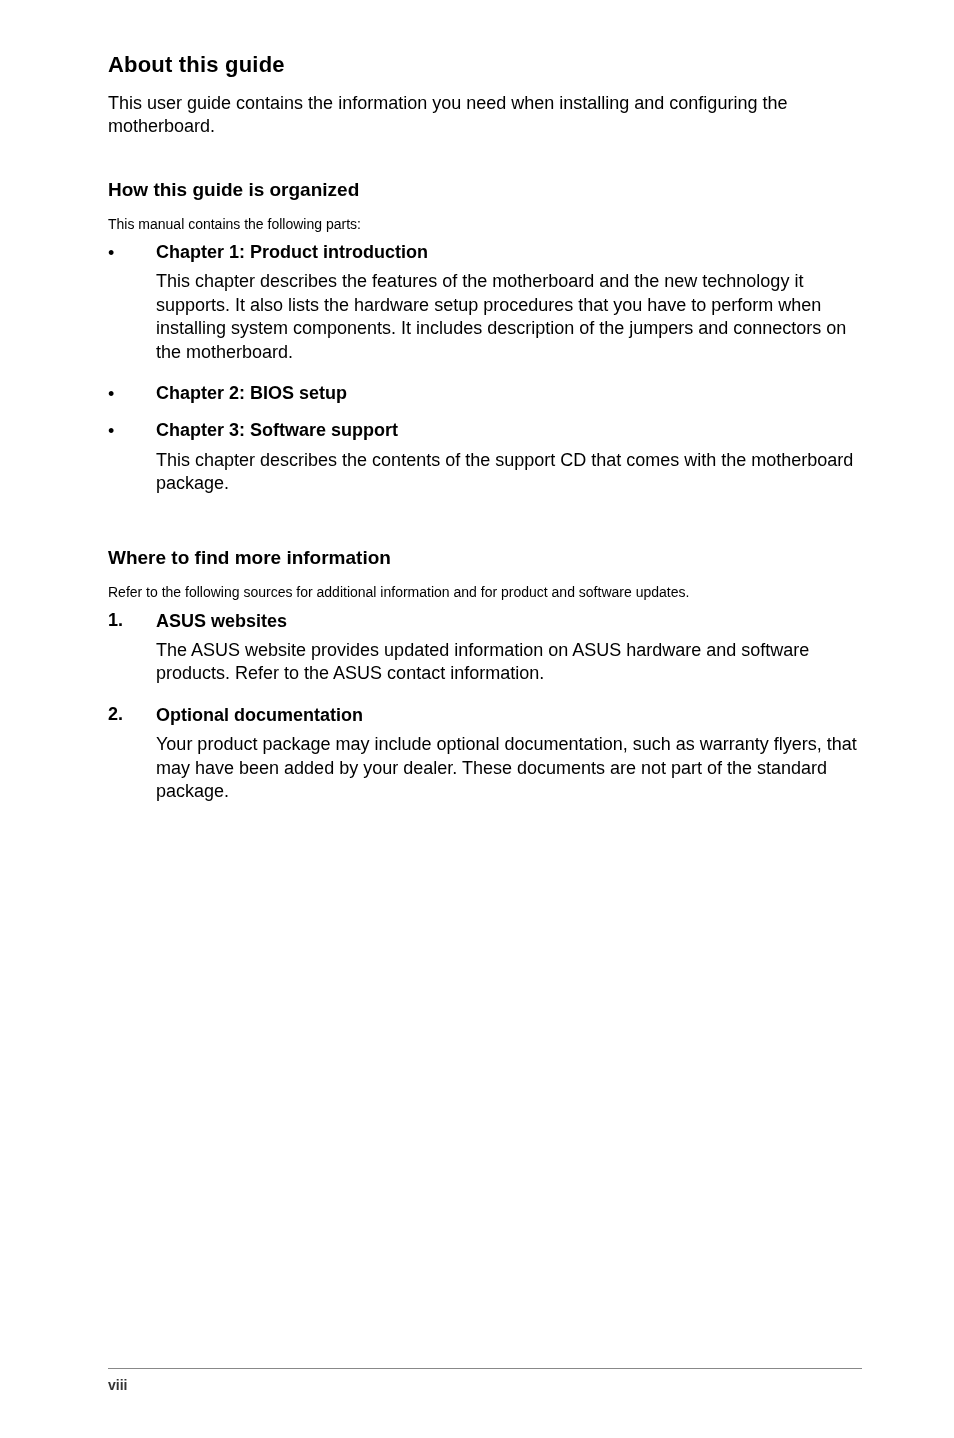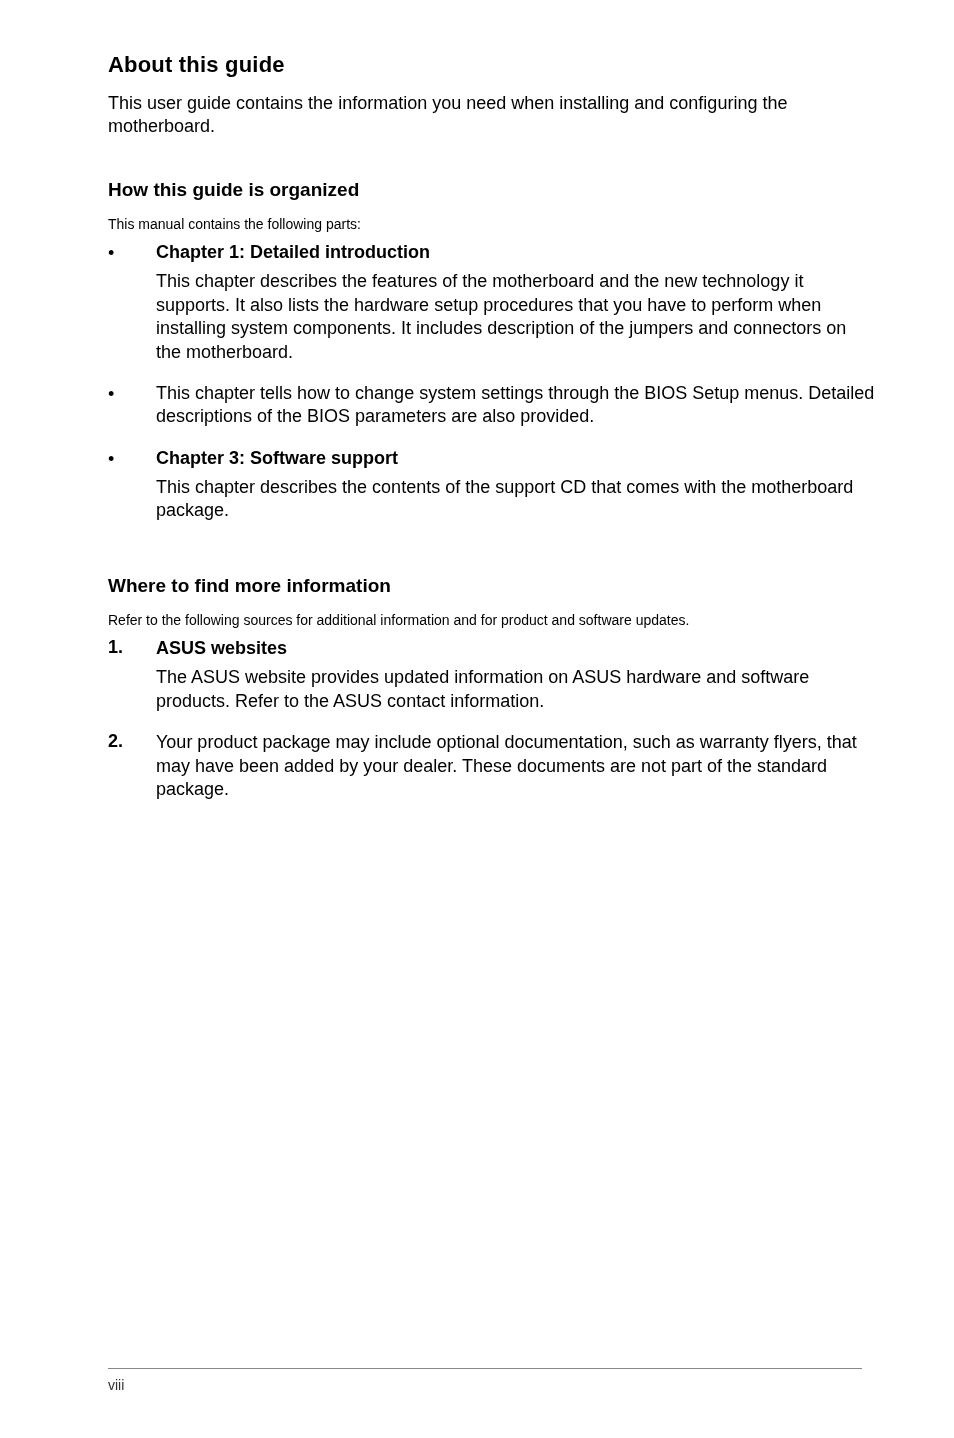--- a/index.html
+++ b/index.html
@@ -69,20 +69,21 @@
     .item-body {
       font-size: 18px;
       line-height: 1.3;
       margin-bottom: 10px;
     }
     .footer {
       position: absolute;
       bottom: 45px;
       left: 108px;
       right: 92px;
+      font-weight: bold;
     }
     .footer-divider {
       border: none;
       border-top: 1px solid #888888;
       margin-bottom: 8px;
     }
     .footer-page {
       font-size: 14px;
       color: #333333;
     }
@@ -94,29 +95,29 @@
 
 <p class="intro-text">This user guide contains the information you need when installing and configuring the motherboard.</p>
 
 <h2 class="section-heading">How this guide is organized</h2>
 
 <p class="section-intro">This manual contains the following parts:</p>
 
 <div class="list-item">
   <div class="bullet">•</div>
   <div class="item-content">
-    <div class="item-heading">Chapter 1: Detailed introduction</div>
+    <div class="item-heading">Chapter 1: Product introduction</div>
     <div class="item-body">This chapter describes the features of the motherboard and the new technology it supports. It also lists the hardware setup procedures that you have to perform when installing system components. It includes description of the jumpers and connectors on the motherboard.</div>
   </div>
 </div>
 
 <div class="list-item">
   <div class="bullet">•</div>
   <div class="item-content">
-    <div class="item-body">This chapter tells how to change system settings through the BIOS Setup menus. Detailed descriptions of the BIOS parameters are also provided.</div>
+    <div class="item-heading">Chapter 2: BIOS setup</div>
   </div>
 </div>
 
 <div class="list-item">
   <div class="bullet">•</div>
   <div class="item-content">
     <div class="item-heading">Chapter 3: Software support</div>
     <div class="item-body">This chapter describes the contents of the support CD that comes with the motherboard package.</div>
   </div>
 </div>
@@ -129,20 +130,21 @@
   <div class="number-bullet">1.</div>
   <div class="item-content">
     <div class="item-heading">ASUS websites</div>
     <div class="item-body">The ASUS website provides updated information on ASUS hardware and software products. Refer to the ASUS contact information.</div>
   </div>
 </div>
 
 <div class="list-item">
   <div class="number-bullet">2.</div>
   <div class="item-content">
+    <div class="item-heading">Optional documentation</div>
     <div class="item-body">Your product package may include optional documentation, such as warranty flyers, that may have been added by your dealer. These documents are not part of the standard package.</div>
   </div>
 </div>
 
 <div class="footer">
   <hr class="footer-divider">
   <div class="footer-page">viii</div>
 </div>
 
 </body></html>

